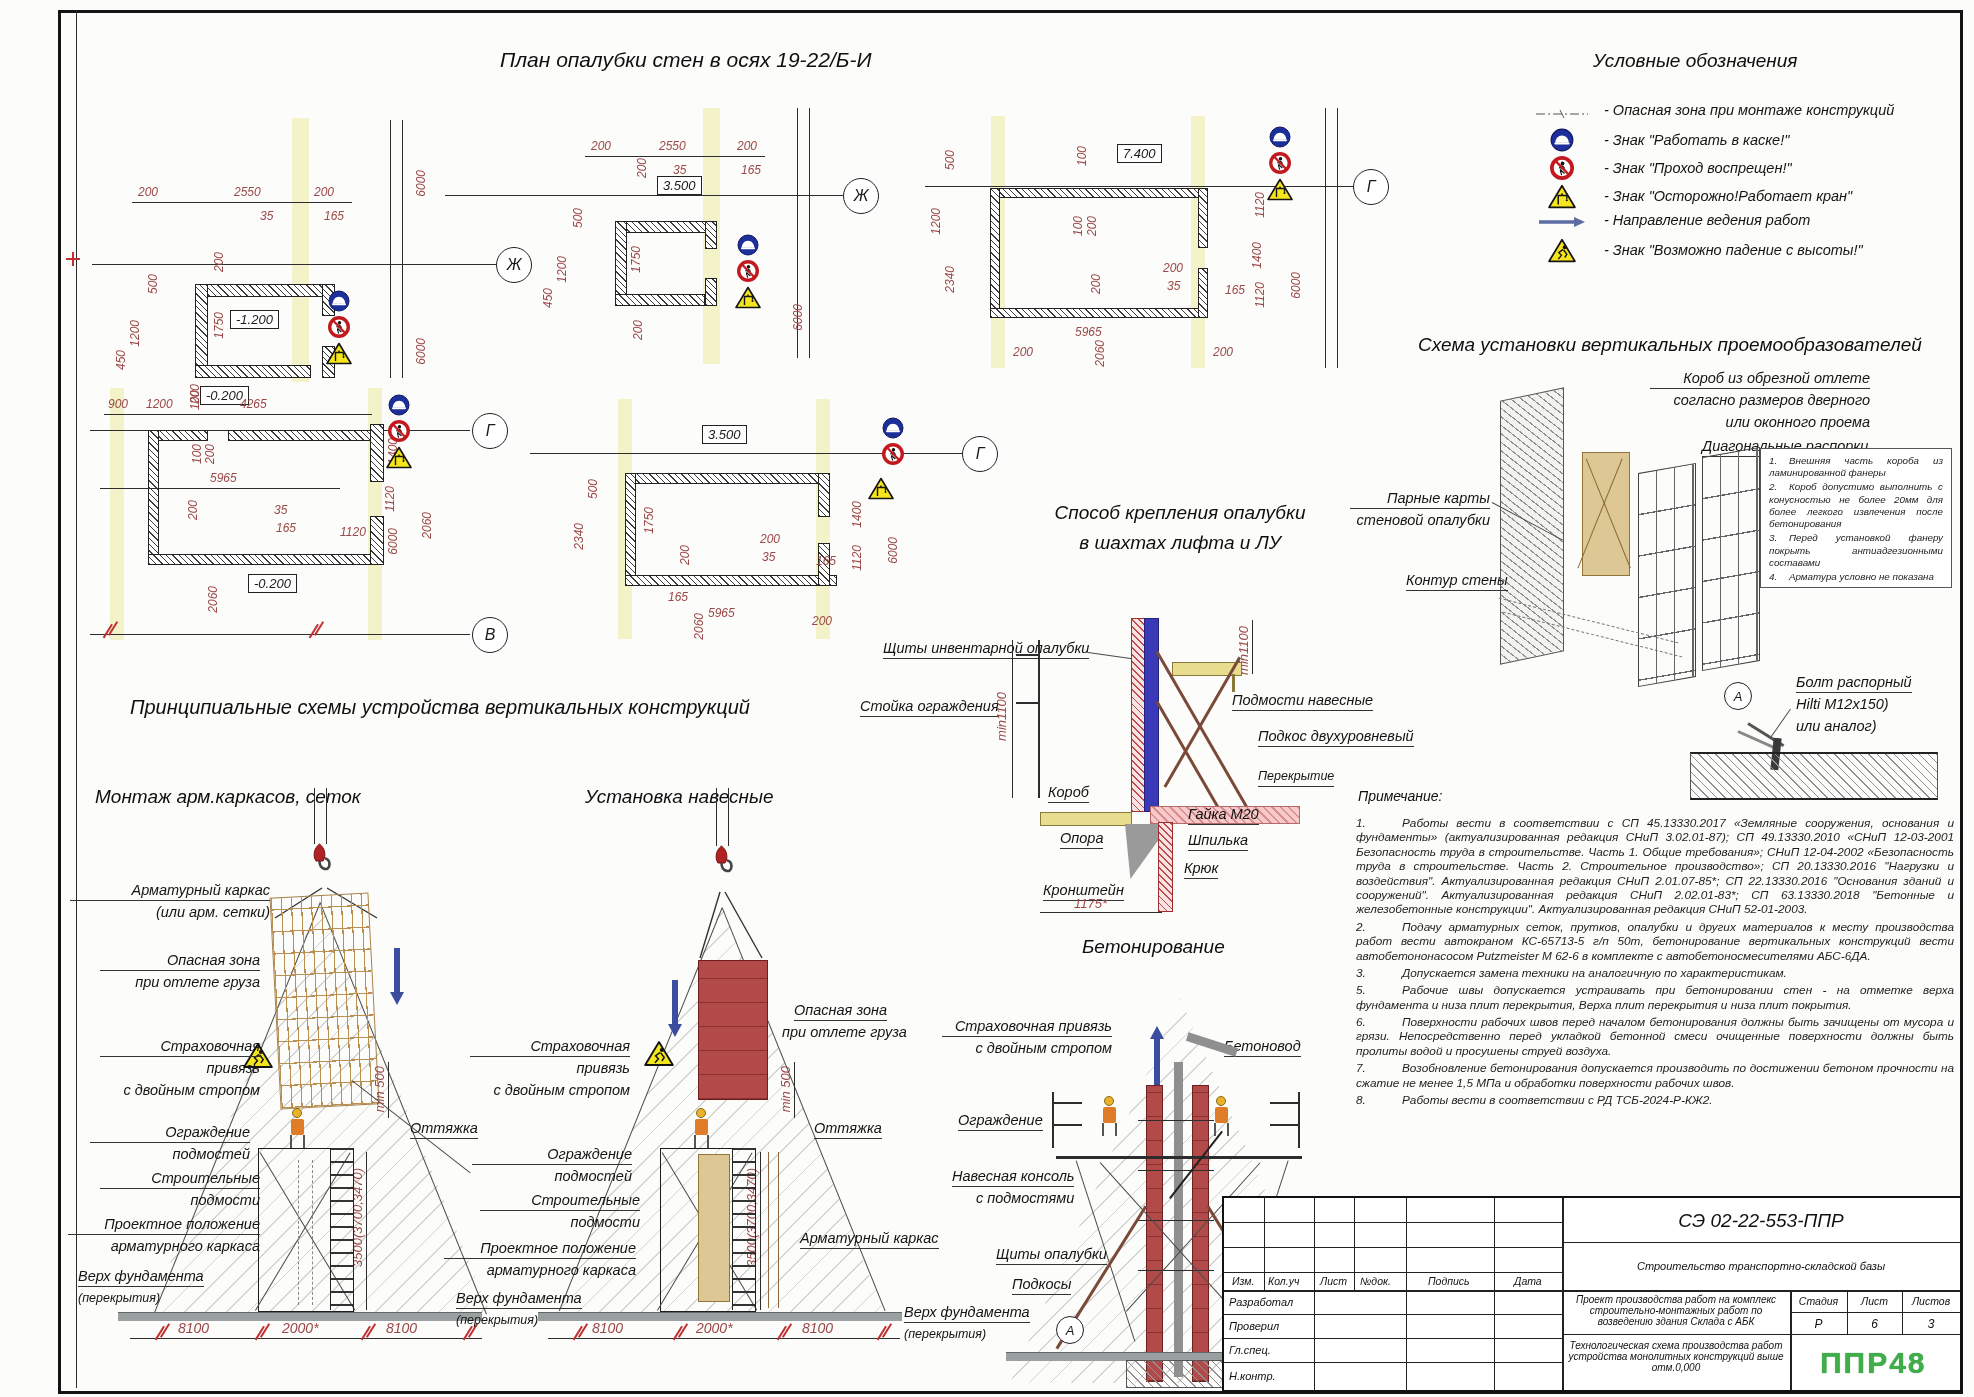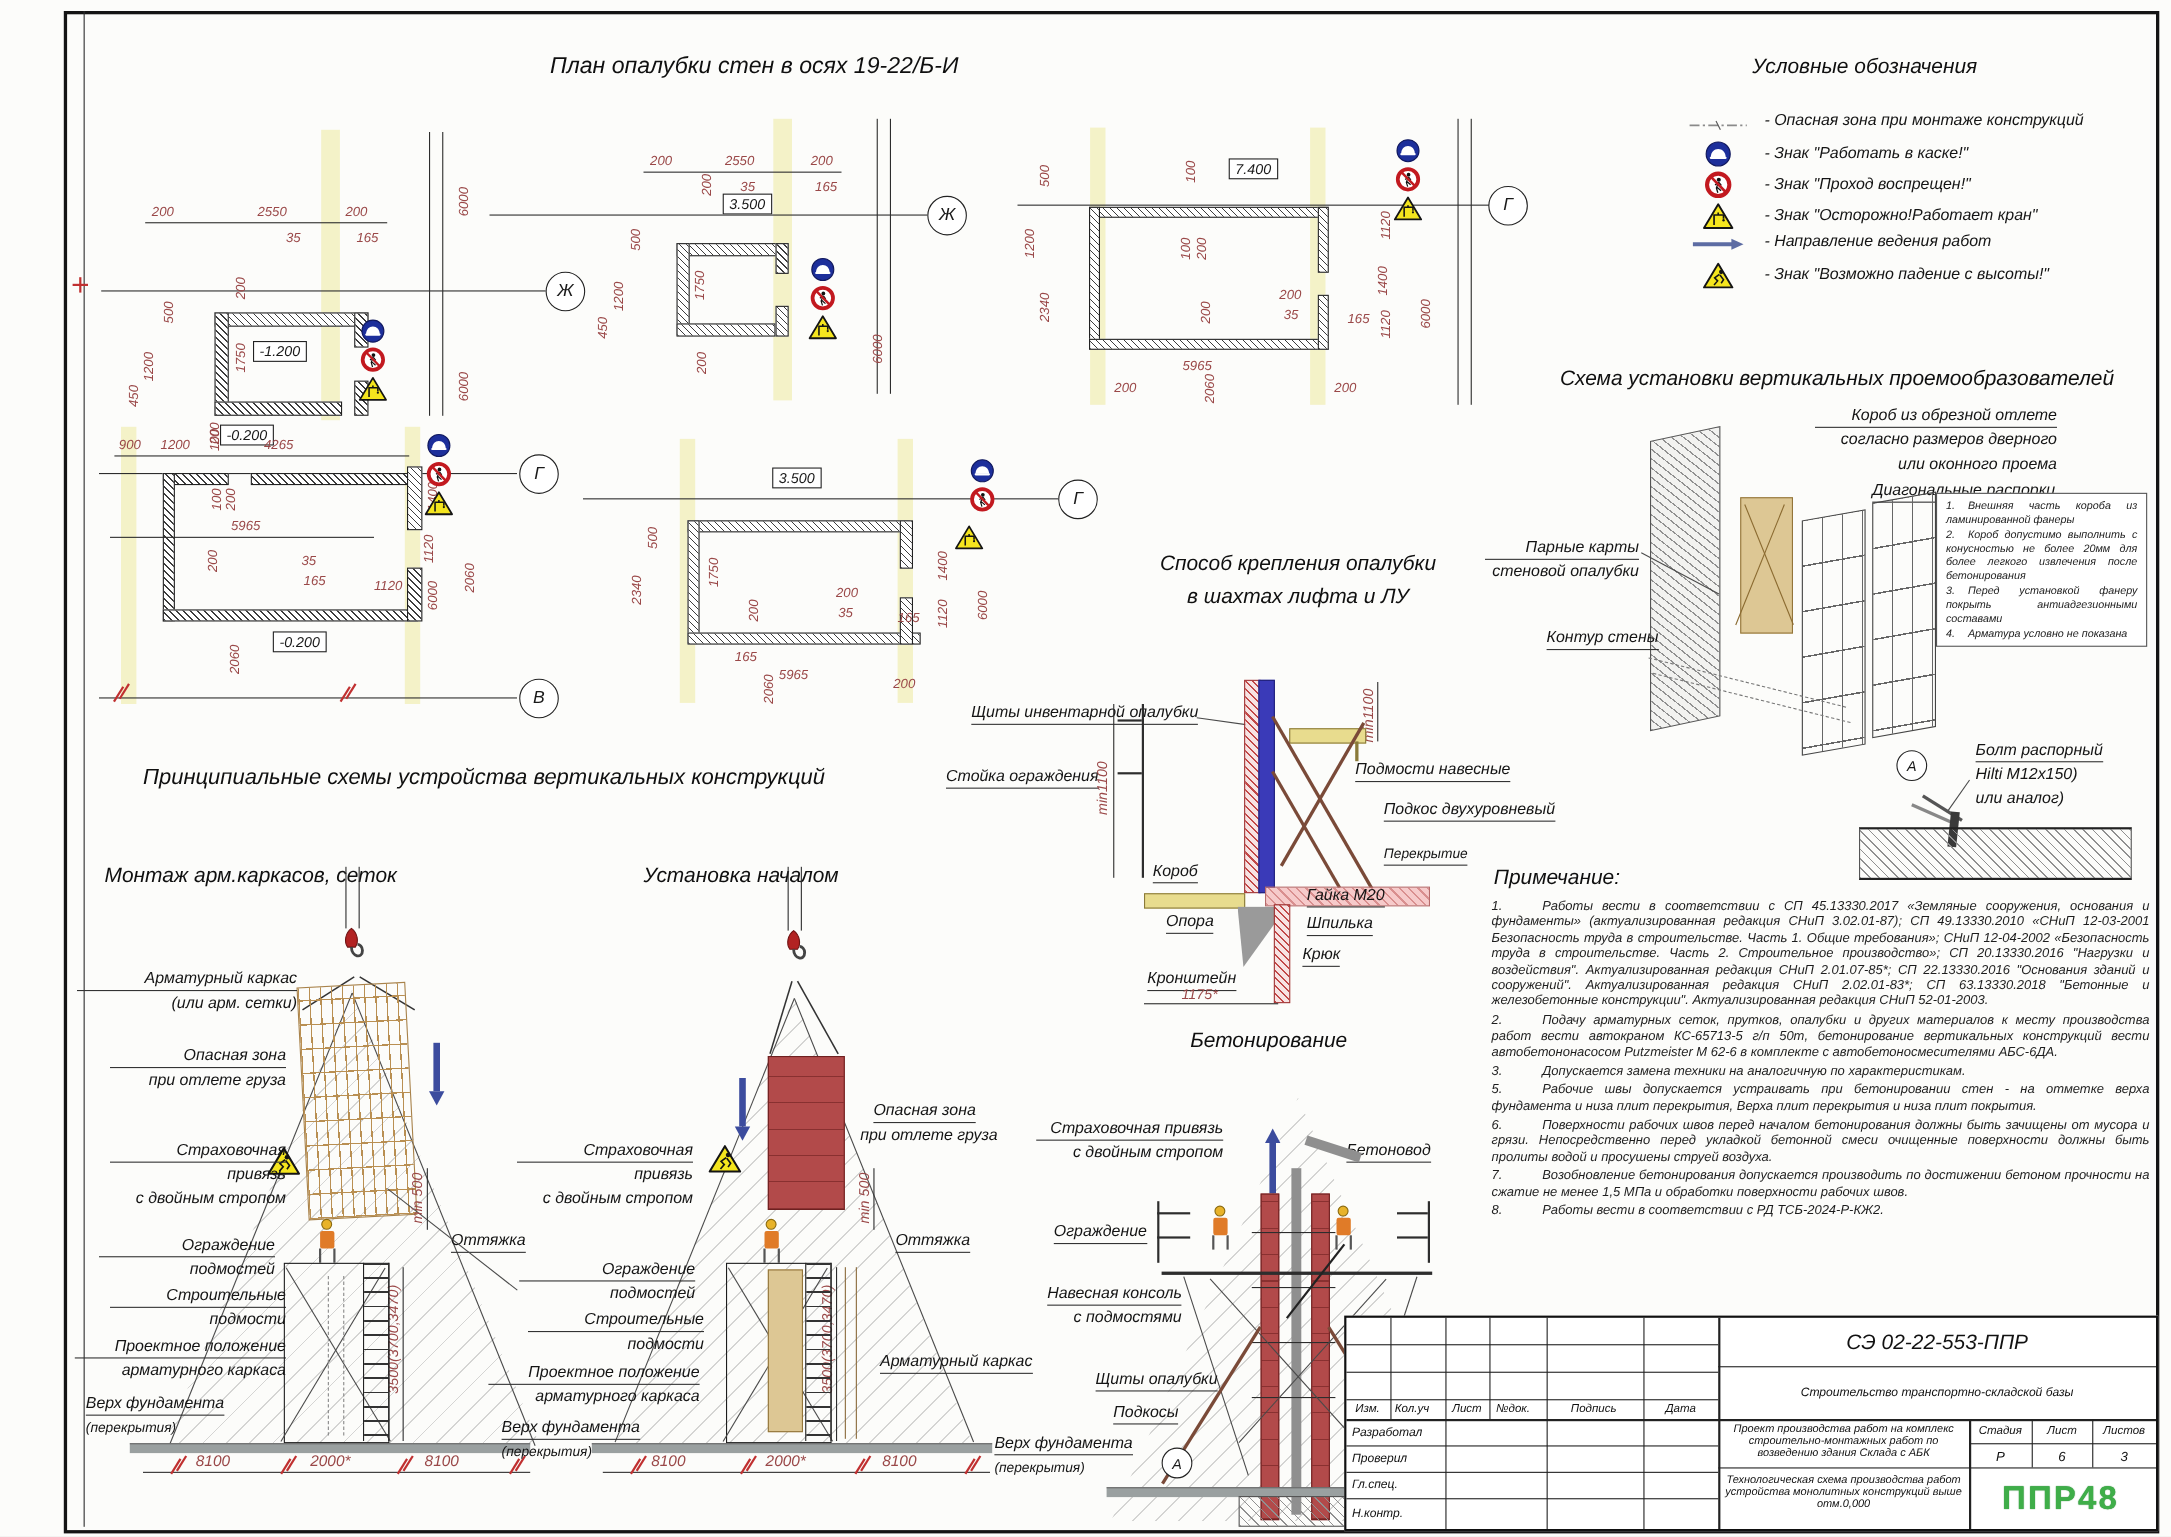--- a/index.html
+++ b/index.html
@@ -306,21 +306,21 @@
       </svg>
     <svg style="left:338px;top:82px" width="26" height="23" viewBox="0 0 26 23">
         <polygon points="13,1.5 25,21.5 1,21.5" fill="#f4e51e" stroke="#141414" stroke-width="1.6" stroke-linejoin="round"></polygon>
         <path d="M9.5 19v-8.5h8M13 10.5v-2M17.5 10.5v3.2" stroke="#141414" stroke-width="1.4" fill="none"></path>
         <circle cx="17.5" cy="15" r="1" fill="#141414"></circle>
       </svg>
   </div>
 
   <div class="title" style="left:130px;top:696px">Принципиальные схемы устройства вертикальных конструкций</div>
   <div class="title" style="left:95px;top:786px;font-size:19px">Монтаж арм.каркасов, сеток</div>
-  <div class="title" style="left:585px;top:786px;font-size:19px">Установка началом</div>
+  <div class="title" style="left:585px;top:786px;font-size:19px">Установка навесные</div>
   <div class="title" style="left:1020px;top:502px;width:320px;text-align:center;font-size:19px">Способ крепления опалубки</div>
   <div class="title" style="left:1020px;top:532px;width:320px;text-align:center;font-size:19px">в шахтах лифта и ЛУ</div>
   <div class="title" style="left:1082px;top:936px;font-size:19px">Бетонирование</div>
 
   <div class="abs" style="left:60px;top:780px;width:440px;height:610px">
     <div class="cone" style="left:90px;top:120px;width:340px;height:412px"></div>
     <div class="rline" style="left:260px;top:122px;width:444px;transform:rotate(112deg)"></div>
     <div class="rline" style="left:260px;top:122px;width:444px;transform:rotate(68deg)"></div>
     <div class="vl" style="left:254px;top:8px;height:56px"></div>
     <div class="vl" style="left:266px;top:8px;height:56px"></div>
@@ -615,21 +615,21 @@
     <div class="lbl ul" style="left:136px;top:14px">Болт распорный</div>
     <div class="lbl" style="left:136px;top:36px">Hilti M12x150)</div>
     <div class="lbl" style="left:136px;top:58px">или аналог)</div>
     <div class="rline" style="left:110px;top:78px;width:36px;transform:rotate(-55deg)"></div>
     <div class="rline" style="left:88px;top:62px;width:42px;transform:rotate(32deg);background:#555;height:3px"></div>
     <div class="rline" style="left:78px;top:70px;width:44px;transform:rotate(24deg);background:#888;height:3px"></div>
     <div class="abs" style="left:112px;top:78px;width:8px;height:32px;background:#3a3a3a;transform:rotate(6deg)"></div>
     <div class="wallg" style="left:30px;top:92px;width:246px;height:44px;border-top:2px solid #222;border-bottom:2px solid #222"></div>
   </div>
 
-  <div class="title" style="left:1358px;top:788px;font-size:19px">Примечание:</div>
+  <div class="title" style="left:1358px;top:788px;font-size:14px">Примечание:</div>
   <div class="abs" style="left:1356px;top:816px;width:598px">
     <p class="note"><span class="n">1.</span><span>Работы вести в соответствии с СП 45.13330.2017 «Земляные сооружения, основания и фундаменты» (актуализированная редакция СНиП 3.02.01-87); СП 49.13330.2010 «СНиП 12-03-2001 Безопасность труда в строительстве. Часть 1. Общие требования»; СНиП 12-04-2002 «Безопасность труда в строительстве. Часть 2. Строительное производство»; СП 20.13330.2016 "Нагрузки и воздействия". Актуализированная редакция СНиП 2.01.07-85*; СП 22.13330.2016 "Основания зданий и сооружений". Актуализированная редакция СНиП 2.02.01-83*; СП 63.13330.2018 "Бетонные и железобетонные конструкции". Актуализированная редакция СНиП 52-01-2003.</span></p>
     <p class="note"><span class="n">2.</span><span>Подачу арматурных сеток, прутков, опалубки и других материалов к месту производства работ вести автокраном КС-65713-5 г/п 50m, бетонирование вертикальных конструкций вести автобетононасосом Putzmeister М 62-6 в комплекте с автобетоносмесителями АБС-6ДА.</span></p>
     <p class="note"><span class="n">3.</span><span>Допускается замена техники на аналогичную по характеристикам.</span></p>
     <p class="note"><span class="n">5.</span><span>Рабочие швы допускается устраивать при бетонировании стен - на отметке верха фундамента и низа плит перекрытия, Верха плит перекрытия и низа плит покрытия.</span></p>
     <p class="note"><span class="n">6.</span><span>Поверхности рабочих швов перед началом бетонирования должны быть зачищены от мусора и грязи. Непосредственно перед укладкой бетонной смеси очищенные поверхности должны быть пролиты водой и просушены струей воздуха.</span></p>
     <p class="note"><span class="n">7.</span><span>Возобновление бетонирования допускается производить по достижении бетоном прочности на сжатие не менее 1,5 МПа и обработки поверхности рабочих швов.</span></p>
     <p class="note"><span class="n">8.</span><span>Работы вести в соответствии с РД  ТСБ-2024-Р-КЖ2.</span></p>
   </div>
 

